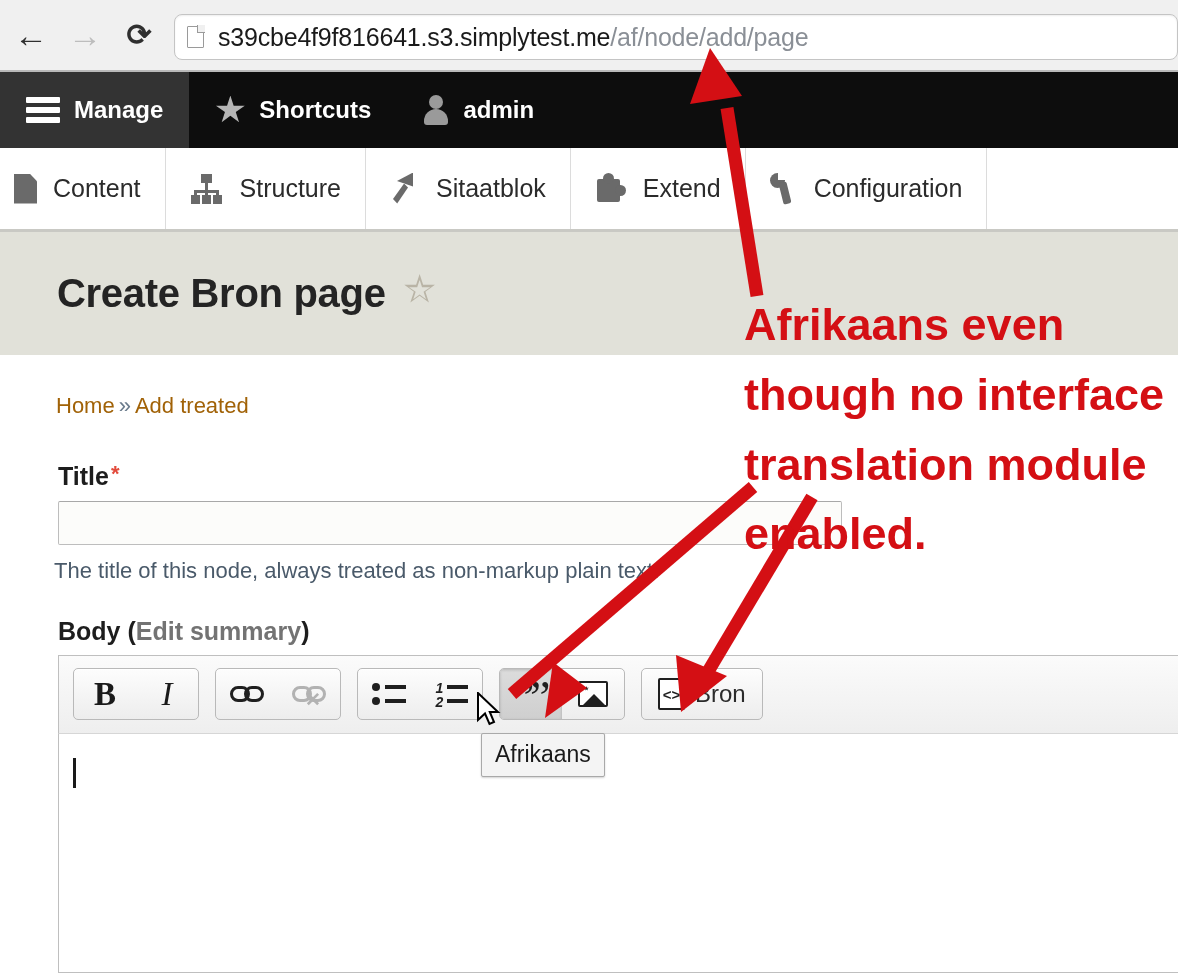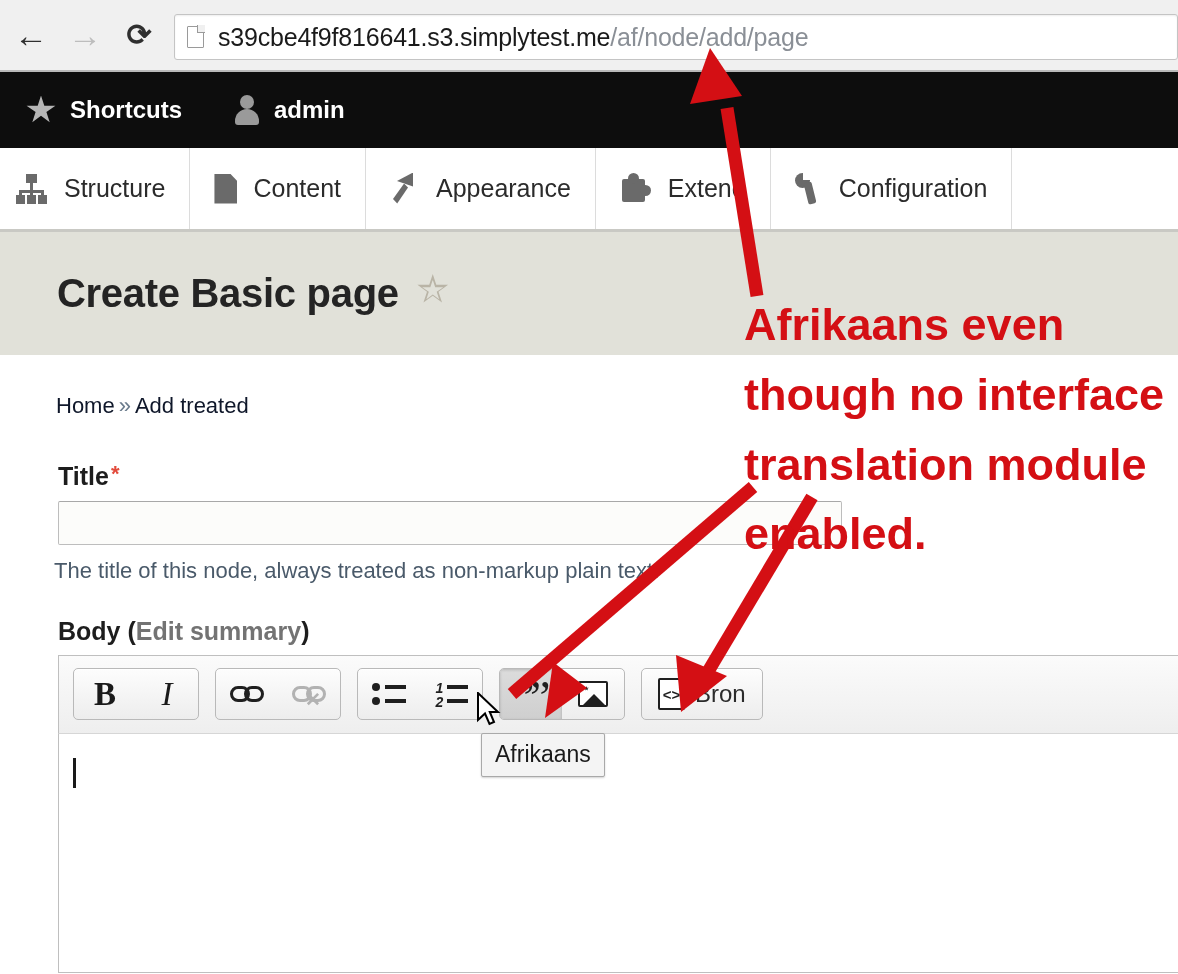--- a/index.html
+++ b/index.html
@@ -23,21 +23,21 @@
     display: flex; align-items: center; justify-content: center;
     font-size: 34px; color: #2f2f2f; line-height: 1;
     cursor: pointer;
   }
   .nav-btn.disabled { color: #bdbdbd; }
   .nav-btn.reload { font-size: 30px; font-weight: bold; }
   .omnibox {
     flex: 1; height: 46px; margin: 4px 0 0 12px; margin-right: 0;
     background: #ffffff;
     border: 1px solid #c4c4c4;
-    border-radius: 3px;
+    border-radius: 8px;
     display: flex; align-items: center;
     padding-left: 12px;
     box-shadow: inset 0 1px 2px rgba(0,0,0,.07);
   }
   .page-icon {
     width: 17px; height: 22px;
     border: 1.6px solid #9a9a9a;
     border-radius: 1px;
     position: relative;
     margin-right: 14px;
@@ -170,21 +170,21 @@
   .title-star::after {
     content: ""; position: absolute; left: 50%; top: 50%;
     transform: translate(-50%,-46%);
     width: 22px; height: 21px; background: #e1e1d9;
     clip-path: polygon(50% 0%, 61% 35%, 98% 35%, 68% 57%, 79% 92%, 50% 70%, 21% 92%, 32% 57%, 2% 35%, 39% 35%);
   }
 
   
   .content { position: absolute; top: 355px; left: 0; width: 1178px; height: 619px; background: #ffffff; }
   .breadcrumb { position: absolute; top: 38px; left: 56px; font-size: 22px; }
-  .breadcrumb a { color: #0f172a; text-decoration: none; cursor: pointer; }
+  .breadcrumb a { color: #a16207; text-decoration: none; cursor: pointer; }
   .breadcrumb .sep { color: #6a7b8c; margin: 0 4px; }
 
   .label-title {
     position: absolute; top: 106px; left: 58px;
     font-size: 25px; font-weight: bold; color: #1d1d1d;
   }
   .req { color: #e24a3b; font-size: 22px; vertical-align: 4px; margin-left: 2px; }
 
   .title-input {
     position: absolute; top: 146px; left: 58px;
@@ -327,76 +327,84 @@
     <div class="nav-btn">←</div>
     <div class="nav-btn disabled">→</div>
     <div class="nav-btn reload">⟳</div>
     <div class="omnibox">
       <span class="page-icon"></span>
       <span class="url-text"><span>s39cbe4f9f816641.s3.simplytest.me</span><span class="path">/af/node/add/page</span></span>
     </div>
   </div>
 
   <div class="admin-bar">
+    <div class="admin-item active">
+      <span class="ic ic-menu">
+          <i></i>
+          <i></i>
+          <i></i>
+        </span>
+      <span>Manage</span>
+    </div>
     <div class="admin-item">
       <span class="ic ic-star"></span>
       <span>Shortcuts</span>
     </div>
     <div class="admin-item">
       <span class="ic ic-user"></span>
       <span>admin</span>
     </div>
   </div>
 
   <div class="tray-bar">
+    <div class="tray-item">
+      <span class="ic ic-file"></span>
+      <span>Content</span>
+    </div>
     <div class="tray-item">
       <span class="ic ic-struct">
         <i class="b"></i>
           <i class="v"></i>
           <i class="h"></i>
           <i class="l1"></i>
           <i class="l2"></i>
           <i class="l3"></i>
         <i class="c1"></i>
           <i class="c2"></i>
           <i class="c3"></i>
       </span>
       <span>Structure</span>
     </div>
     <div class="tray-item">
-      <span class="ic ic-file"></span>
-      <span>Content</span>
-    </div>
-    <div class="tray-item">
       <span class="ic ic-brush">
         <i class="head"></i>
           <i class="handle"></i>
       </span>
-      <span>Appearance</span>
+      <span>Sitaatblok</span>
     </div>
     <div class="tray-item">
       <span class="ic ic-puzzle">
         <i class="body"></i>
           <i class="knobT"></i>
           <i class="knobR"></i>
       </span>
       <span>Extend</span>
     </div>
     <div class="tray-item">
       <span class="ic ic-wrench">
         <i class="hd"></i>
           <i class="notch"></i>
           <i class="st"></i>
       </span>
       <span>Configuration</span>
     </div>
   </div>
 
   <div class="page-head">
-    <h1 class="page-title"><span>Create Basic page</span><span class="title-star"></span></h1>
+    <h1 class="page-title"><span>Create Bron page</span><span class="title-star"></span></h1>
   </div>
 
   <div class="content">
 
     <div class="breadcrumb">
       <a>Home</a><span class="sep">»</span><a>Add treated</a>
     </div>
 
     <div class="label-title"><span>Title</span><span class="req">*</span></div>
 

